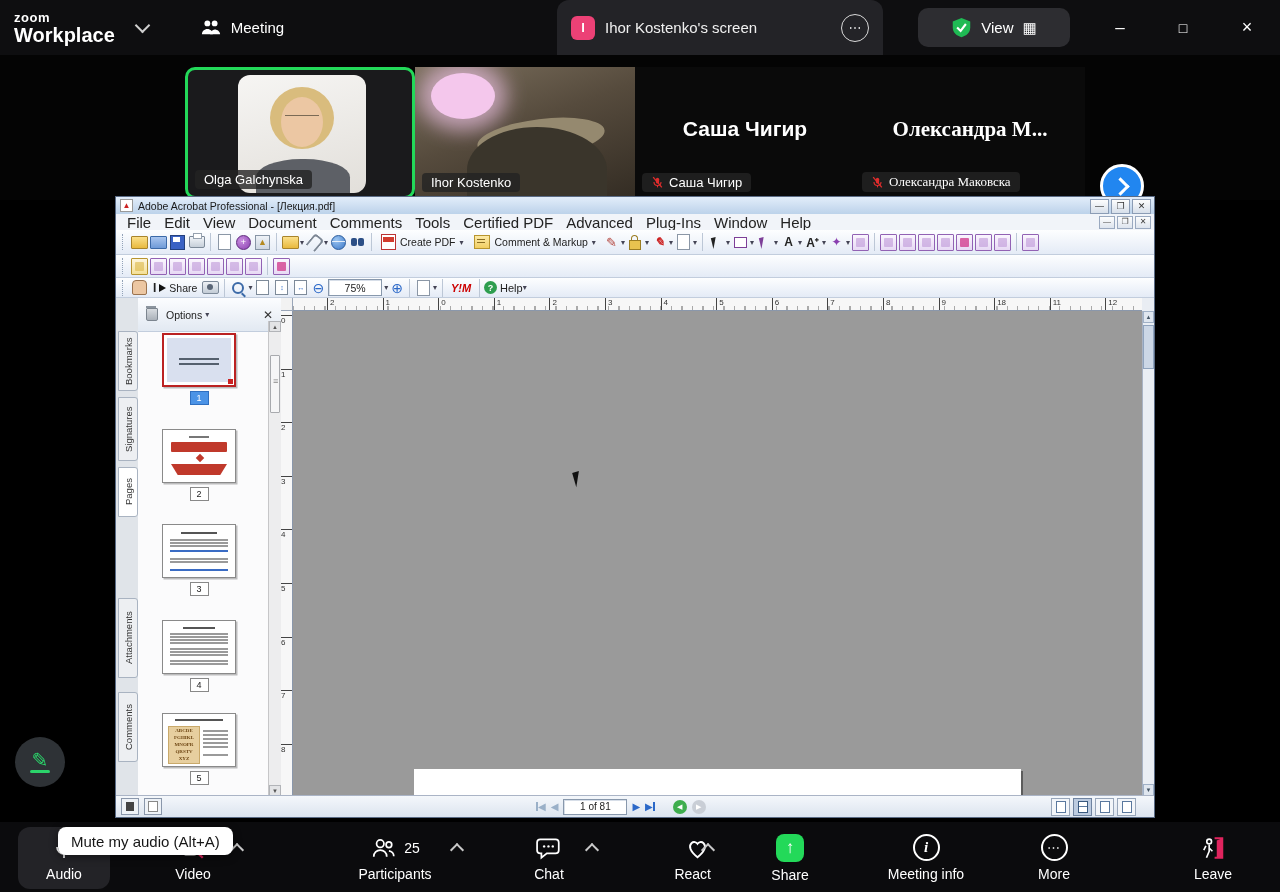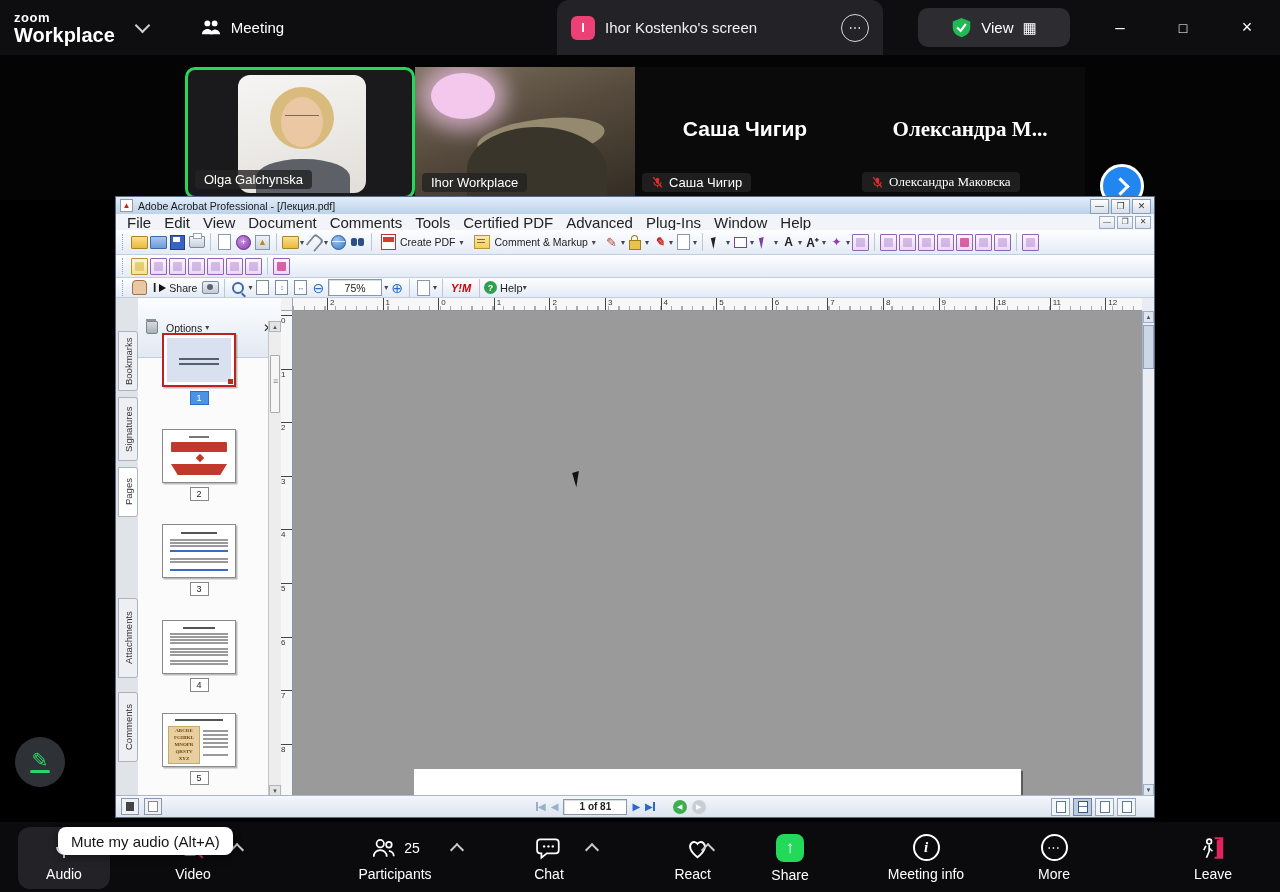--- a/index.html
+++ b/index.html
@@ -99,21 +99,21 @@
   .ic-page{width:11px;height:13px;background:#fff;border:1px solid #7d8a99;font-size:7px;color:#2b68c8;display:flex;align-items:center;justify-content:center;}
   .zoomsym{color:#2b68c8;font-size:14px;margin:0 2px;}
   .zoombox{width:52px;height:15px;background:#fff;border:1px solid #8898ac;box-shadow:inset 1px 1px 0 #d7dee8;font-size:10.5px;display:flex;align-items:center;justify-content:center;margin:0 2px;}
   .ym{color:#c00;font-weight:bold;font-style:italic;font-size:11px;letter-spacing:0;margin:0 4px;}
   .help-circ{width:13px;height:13px;border-radius:50%;background:#2e9e4f;color:#fff;font-size:9px;font-weight:bold;display:flex;align-items:center;justify-content:center;margin-right:3px;}
   
   .tabstrip{position:absolute;left:0;top:101px;width:22px;bottom:21px;background:#e0e4e9;border-right:1px solid #9aa6b8;}
   .vtab{position:absolute;left:2px;width:18px;background:#edeff2;border:1px solid #a9b3c1;border-radius:3px 0 0 3px;writing-mode:vertical-rl;transform:rotate(180deg);font-size:9.5px;color:#333;display:flex;align-items:center;justify-content:center;}
   .vtab.active{background:#fff;}
   .panel{position:absolute;left:22px;top:101px;width:143px;bottom:21px;background:#fbfbfc;border-right:1px solid #8a97ab;}
-  .p-head{position:absolute;left:0;right:0;top:0;height:23px;background:linear-gradient(#fcfdff,#e2e9f2);border-bottom:1px solid #c2cddd;display:flex;align-items:center;gap:8px;padding:18px 8px;}
+  .p-head{position:absolute;left:0;right:0;top:0;height:23px;background:linear-gradient(#fcfdff,#e2e9f2);border-bottom:1px solid #c2cddd;display:flex;align-items:center;gap:8px;padding:5px 8px;}
   .trash{width:10px;height:11px;background:linear-gradient(#d7dbe0,#aab1b9);border:1px solid #7c858f;border-radius:1px 1px 2px 2px;position:relative;}
   .trash:before{content:"";position:absolute;left:-1px;top:-3px;width:10px;height:2px;background:#8b949e;}
   .p-head .opts{font-size:10.5px;color:#222;display:flex;align-items:center;gap:3px;}
   .p-close{margin-left:auto;font-size:12px;color:#333;}
   .p-scroll{position:absolute;right:0;top:23px;bottom:0;width:12px;background:#ededee;border-left:1px solid #c6c6c8;}
   .p-scroll .sar{position:absolute;left:0;right:0;height:11px;background:#e3e4e6;border:1px solid #b2b4b8;font-size:6px;text-align:center;line-height:10px;color:#555;box-sizing:border-box;}
   .p-thumb-track{position:absolute;left:1px;right:1px;top:34px;height:56px;background:#f6f6f7;border:1px solid #a8aaae;border-radius:1px;}
   .p-thumb-track:before{content:"≡";position:absolute;left:2px;top:20px;font-size:9px;color:#888;}
   .thumb{position:absolute;left:22px;width:78px;text-align:center;}
   .tpage{width:74px;height:54px;margin:0 auto;background:#fff;border:1px solid #8a8a8a;box-shadow:1.5px 1.5px 0 rgba(0,0,0,.25);position:relative;box-sizing:border-box;overflow:hidden;}
@@ -147,21 +147,21 @@
   .dscroll .sar{position:absolute;left:0;right:0;height:12px;background:#dfe6ef;border:1px solid #9fb0c6;font-size:6px;text-align:center;line-height:11px;color:#456;box-sizing:border-box;}
   .dthumb{position:absolute;left:0;right:0;top:14px;height:44px;background:#ccd7e6;border:1px solid #8fa3bd;box-sizing:border-box;}
   
   .statusbar{position:absolute;left:0;right:0;bottom:0;height:21px;background:linear-gradient(#f4f7fb,#dce4ef);border-top:1px solid #aab4c6;display:flex;align-items:center;}
   .sb-ic{width:16px;height:15px;border:1px solid #8a97ab;background:#eef2f7;margin-left:5px;display:flex;align-items:center;justify-content:center;}
   .sb-ic .dk{width:8px;height:9px;background:#444;}
   .sb-ic .lt{width:8px;height:9px;background:#fff;border:1px solid #888;}
   .nav{position:absolute;left:420px;display:flex;align-items:center;gap:5px;height:21px;}
   .nv{font-size:10px;color:#9ab0c8;} .nv.on{color:#2b68c8;}
   .nv .bar{display:inline-block;width:2px;height:9px;background:currentColor;vertical-align:-1px;}
-  .pagebox{width:62px;height:14px;background:#fff;border:1px solid #8898ac;box-shadow:inset 1px 1px 0 #d7dee8;font-size:10px;display:flex;align-items:center;justify-content:center;color:#222;font-weight:bold;}
+  .pagebox{width:62px;height:14px;background:#fff;border:1px solid #8898ac;box-shadow:inset 1px 1px 0 #d7dee8;font-size:10px;display:flex;align-items:center;justify-content:center;color:#222;}
   .vw{width:14px;height:14px;border-radius:50%;display:flex;align-items:center;justify-content:center;font-size:7px;color:#fff;}
   .vw.g{background:#3fae4e;} .vw.x{background:#c9ced6;color:#fff;}
   .layouts{position:absolute;right:18px;display:flex;gap:3px;}
   .lo{width:17px;height:16px;border:1px solid #98a6ba;background:#f2f5f9;display:flex;align-items:center;justify-content:center;}
   .lo.on{background:#bccbe0;border-color:#6f83a0;}
   .lo i{width:8px;height:10px;background:#fff;border:1px solid #5a789e;font-style:normal;}
   .lo.on i{border-color:#39597f;}
   .lo i.split{background:linear-gradient(#fff 45%,#5a789e 45%,#5a789e 55%,#fff 55%);}
   .lo i.cols{background:linear-gradient(90deg,#fff 45%,#5a789e 45%,#5a789e 55%,#fff 55%);}
   
@@ -232,21 +232,21 @@
       <span class="ph-face"></span>
       <span class="ph-glasses"></span>
       <span class="ph-body"></span>
     </div>
     <span class="name-chip">Olga Galchynska</span>
   </div>
   <div class="tile tile-ihor">
     <span class="ihor-light"></span>
     <span class="ihor-hair"></span>
     <span class="ihor-head"></span>
-    <span class="name-chip">Ihor Workplace</span>
+    <span class="name-chip">Ihor Kostenko</span>
   </div>
   <div class="tile tile-sasha">
     <span class="center-name">Саша Чигир</span>
     <span class="name-chip">
       <svg width="13" height="13" viewBox="0 0 24 24">
           <rect x="9" y="3" width="6" height="11" rx="3" fill="#e02d2d"></rect>
           <path d="M5.5 11a6.5 6.5 0 0 0 13 0" fill="none" stroke="#e02d2d" stroke-width="2"></path>
           <line x1="12" y1="17.5" x2="12" y2="21" stroke="#e02d2d" stroke-width="2"></line>
           <line x1="4" y1="2" x2="20" y2="21" stroke="#e02d2d" stroke-width="2.4"></line>
         </svg>

